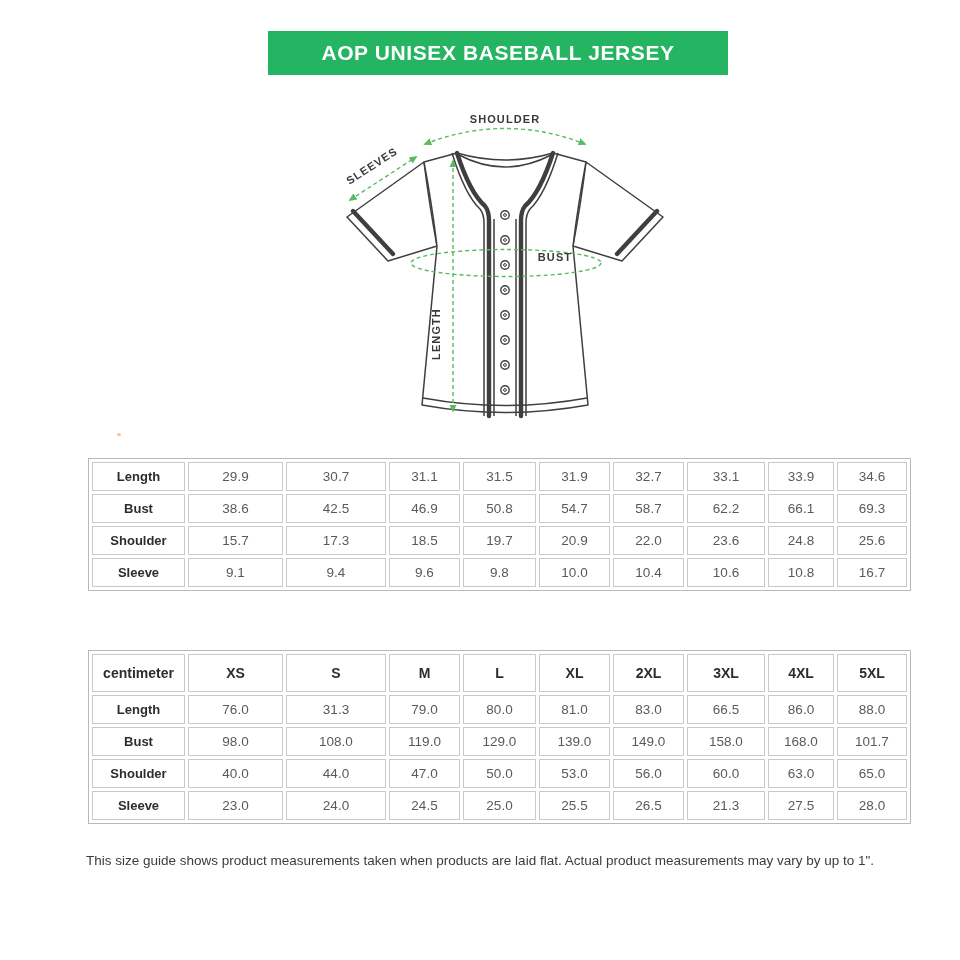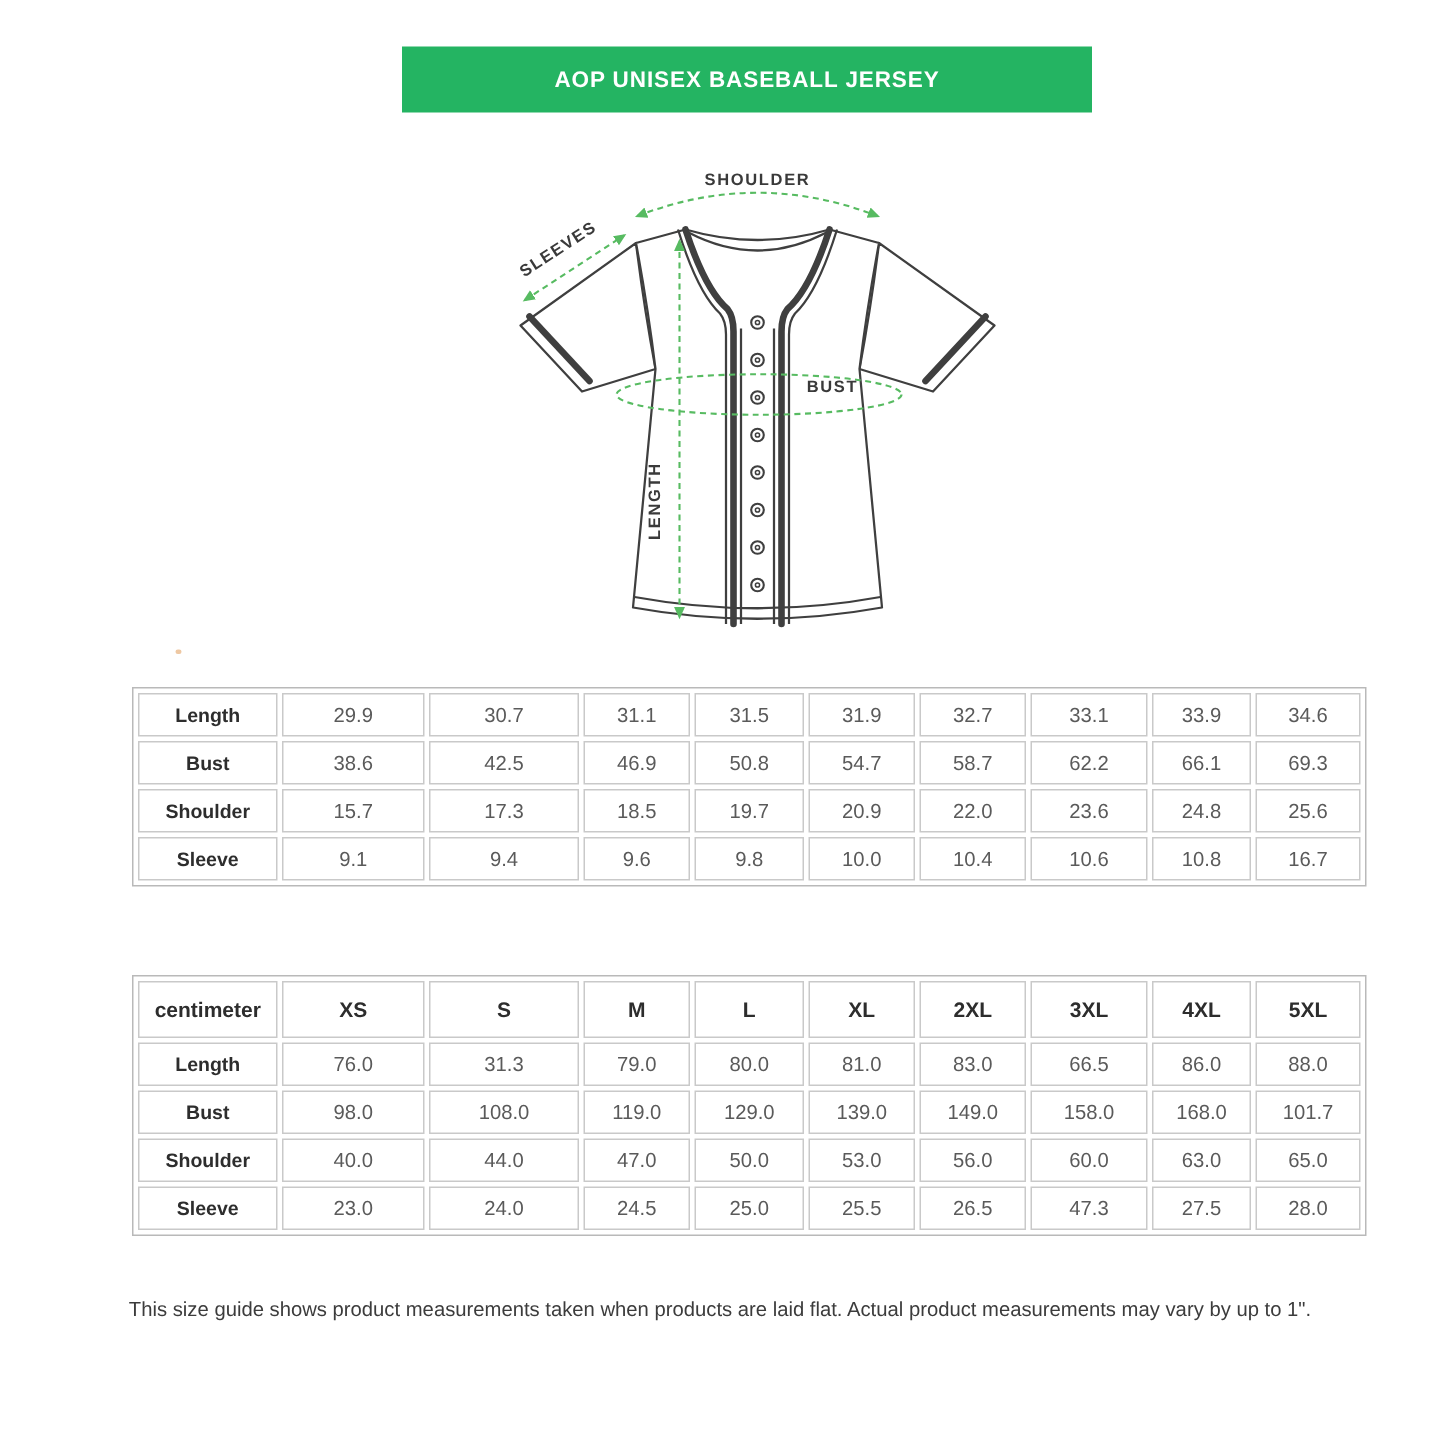--- a/index.html
+++ b/index.html
@@ -7,21 +7,21 @@
     position:relative;width:960px;height:960px;background:#ffffff;
     font-family:"Liberation Sans",sans-serif;overflow:hidden;
   }
   
   .banner{
     position:absolute;left:268px;top:31px;width:460px;height:44px;
     background:var(--banner-green,#24b462);
     display:flex;align-items:center;justify-content:center;
   }
   .banner span{
-    color:#ffffff;font-weight:bold;font-size:15px;letter-spacing:.6px;
+    color:#ffffff;font-weight:bold;font-size:21px;letter-spacing:.6px;
   }
   
   .jersey{position:absolute;left:330px;top:103px;width:350px;height:335px;}
   .thin{fill:none;stroke:var(--outline,#3f3f3f);stroke-width:1.5;stroke-linejoin:round;}
   .shape{fill:#ffffff;stroke:var(--outline,#3f3f3f);stroke-width:1.5;stroke-linejoin:round;}
   .thick{fill:none;stroke:var(--outline,#3f3f3f);stroke-width:4.4;stroke-linecap:round;}
   .btn-outer{fill:#ffffff;stroke:var(--outline,#3f3f3f);stroke-width:1.4;}
   .btn-inner{fill:none;stroke:var(--outline,#3f3f3f);stroke-width:1;}
   .meas{fill:none;stroke:var(--arrow-green,#57bb61);stroke-width:1.4;stroke-dasharray:4 3;}
   .arrowfill{fill:var(--arrow-green,#57bb61);stroke:none;}
@@ -39,21 +39,21 @@
   .t-cm{top:650px;}
   .size-table td{
     border:1px solid #c9c9c9;text-align:center;vertical-align:middle;
     background:#ffffff;overflow:hidden;white-space:nowrap;
   }
   .size-table td.hdr{font-weight:bold;color:#2d2d2d;font-size:14px;height:34px;}
   .size-table td.lbl{font-weight:bold;color:#2d2d2d;font-size:13px;height:25px;}
   .size-table td.val{color:#5a5a5a;font-size:13.5px;height:25px;}
   
   .footer-note{
-    position:absolute;left:0;right:0;top:853px;margin:12px;text-align:center;
+    position:absolute;left:0;right:0;top:853px;margin:0;text-align:center;
     font-size:13.5px;color:#3c3c3c;
   }
   
   .artifact-dot{
     position:absolute;left:117px;top:433px;width:4px;height:3px;
     background:#e09a58;opacity:.55;border-radius:2px;
   }
 </style>
 </head>
 <body>
@@ -256,21 +256,21 @@
           <td class="val">65.0</td>
         </tr>
         <tr>
           <td class="lbl">Sleeve</td>
           <td class="val">23.0</td>
           <td class="val">24.0</td>
           <td class="val">24.5</td>
           <td class="val">25.0</td>
           <td class="val">25.5</td>
           <td class="val">26.5</td>
-          <td class="val">47.3</td>
+          <td class="val">21.3</td>
           <td class="val">27.5</td>
           <td class="val">28.0</td>
         </tr>
       </tbody>
     </table>
 
   <p class="footer-note">This size guide shows product measurements taken when products are laid flat. Actual product measurements may vary by up to 1".</p>
 
 </div>
 

